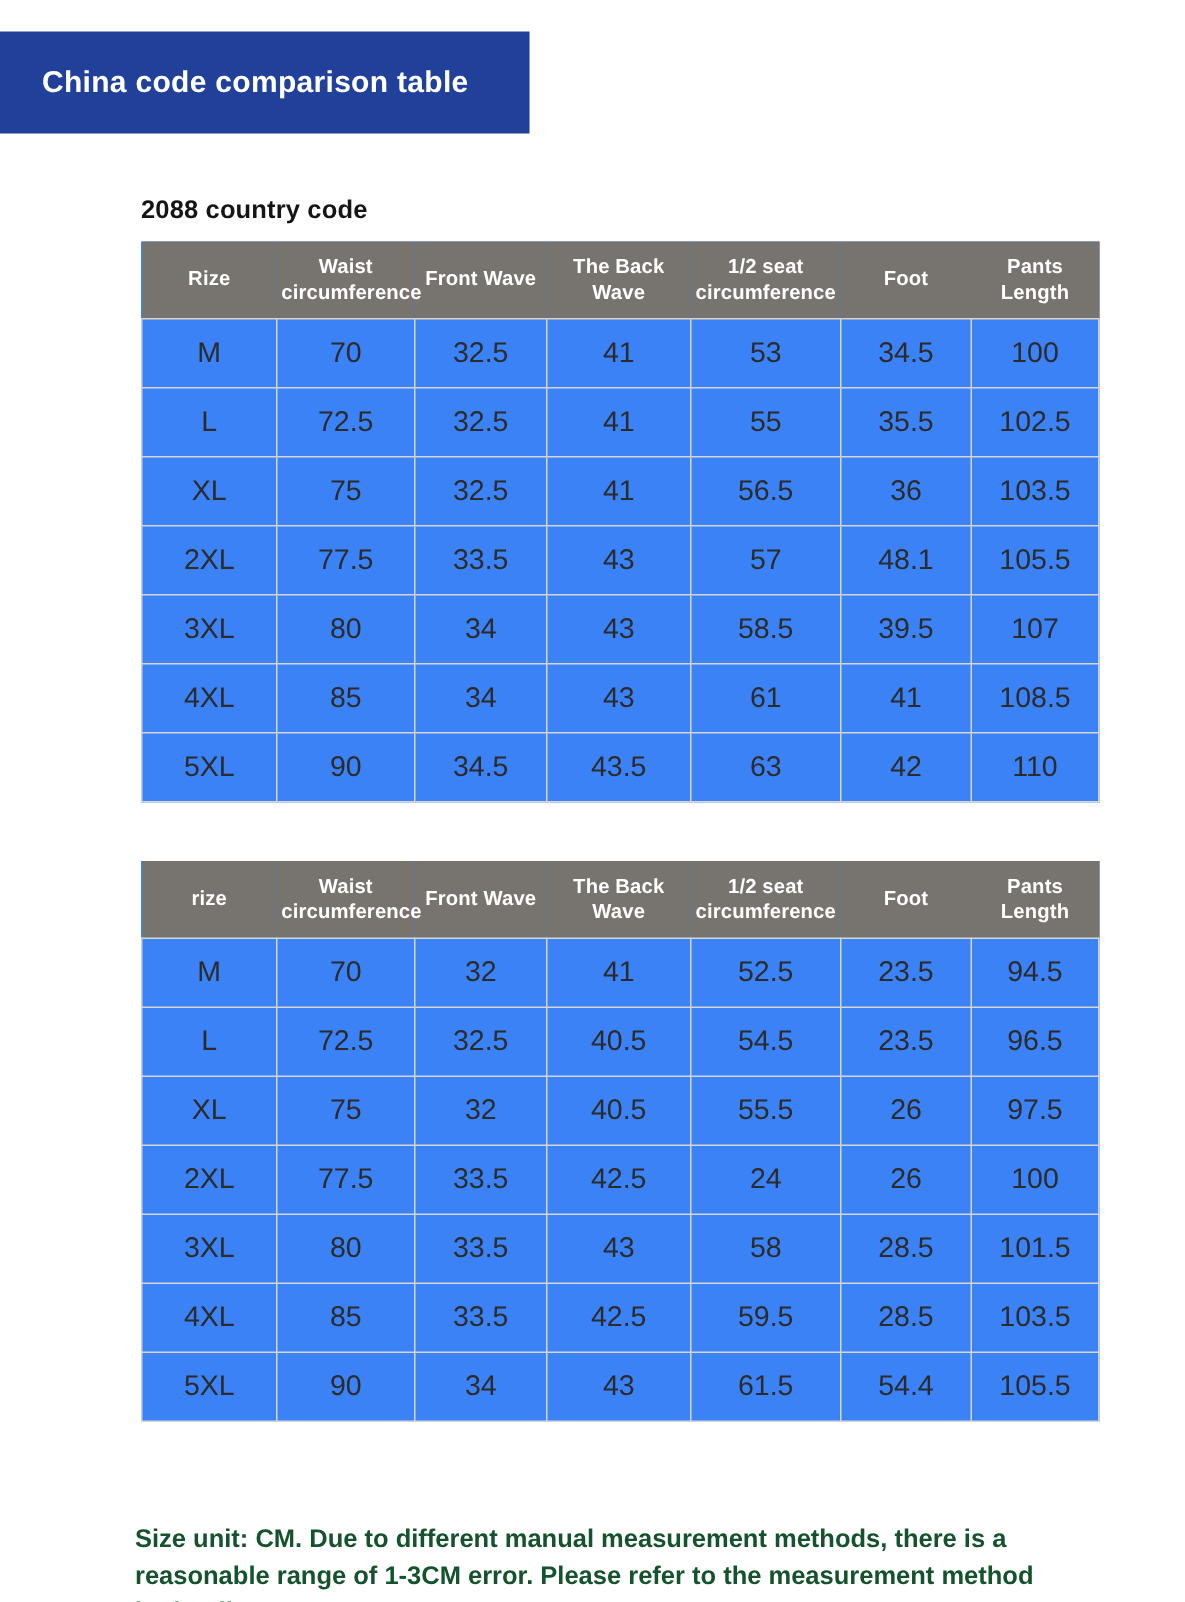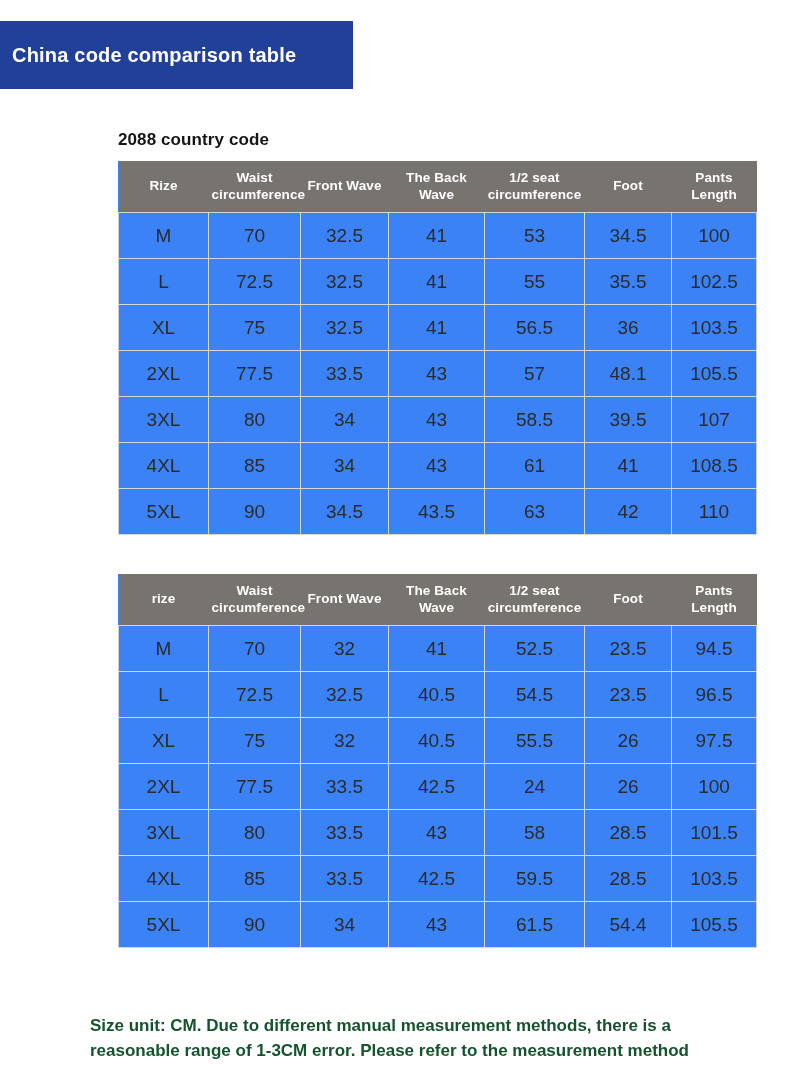--- a/index.html
+++ b/index.html
@@ -24,28 +24,28 @@
     height: 68px;
     background: #21409a;
     display: flex;
     align-items: center;
   }
   .banner-title {
     color: #ffffff;
     font-size: 20px;
     font-weight: bold;
     letter-spacing: 0.2px;
-    padding-left: 12px;
+    padding-left: 28px;
     font-family: "Liberation Sans", sans-serif;
   }
 
   
   .section {
     position: absolute;
-    left: 82px;
+    left: 58px;
     width: 638px;
     padding-left: 36px;
   }
   #section-2088 { top: 130px; }
   #section-2089 { top: 574px; }
 
   .section-title {
     font-size: 17px;
     font-weight: bold;
     color: #151515;

